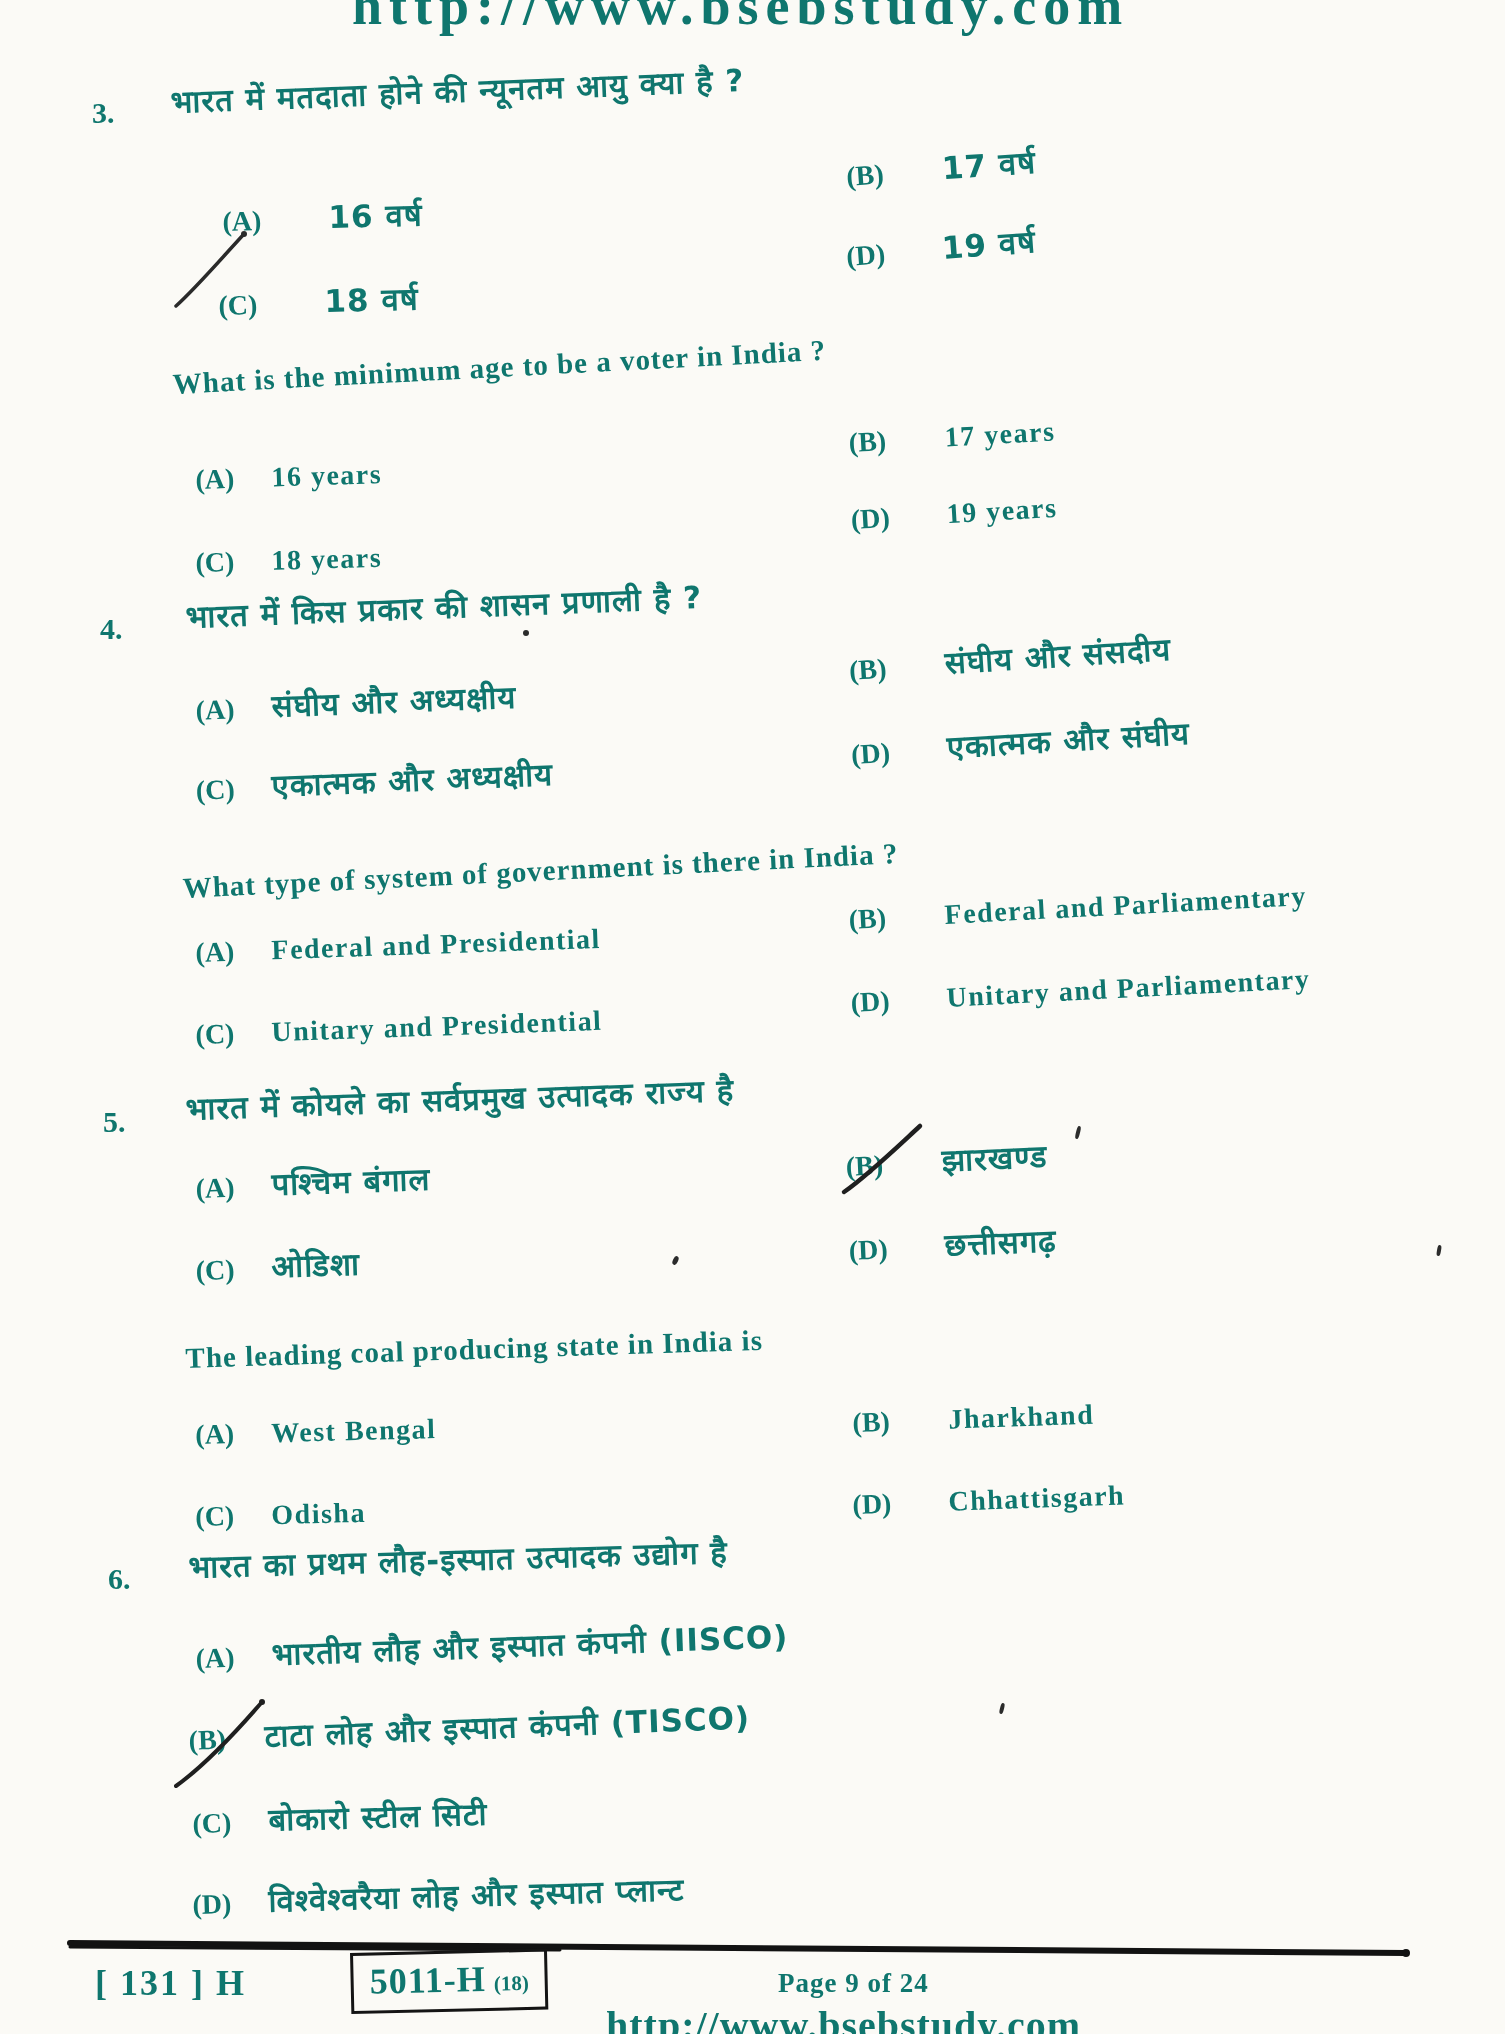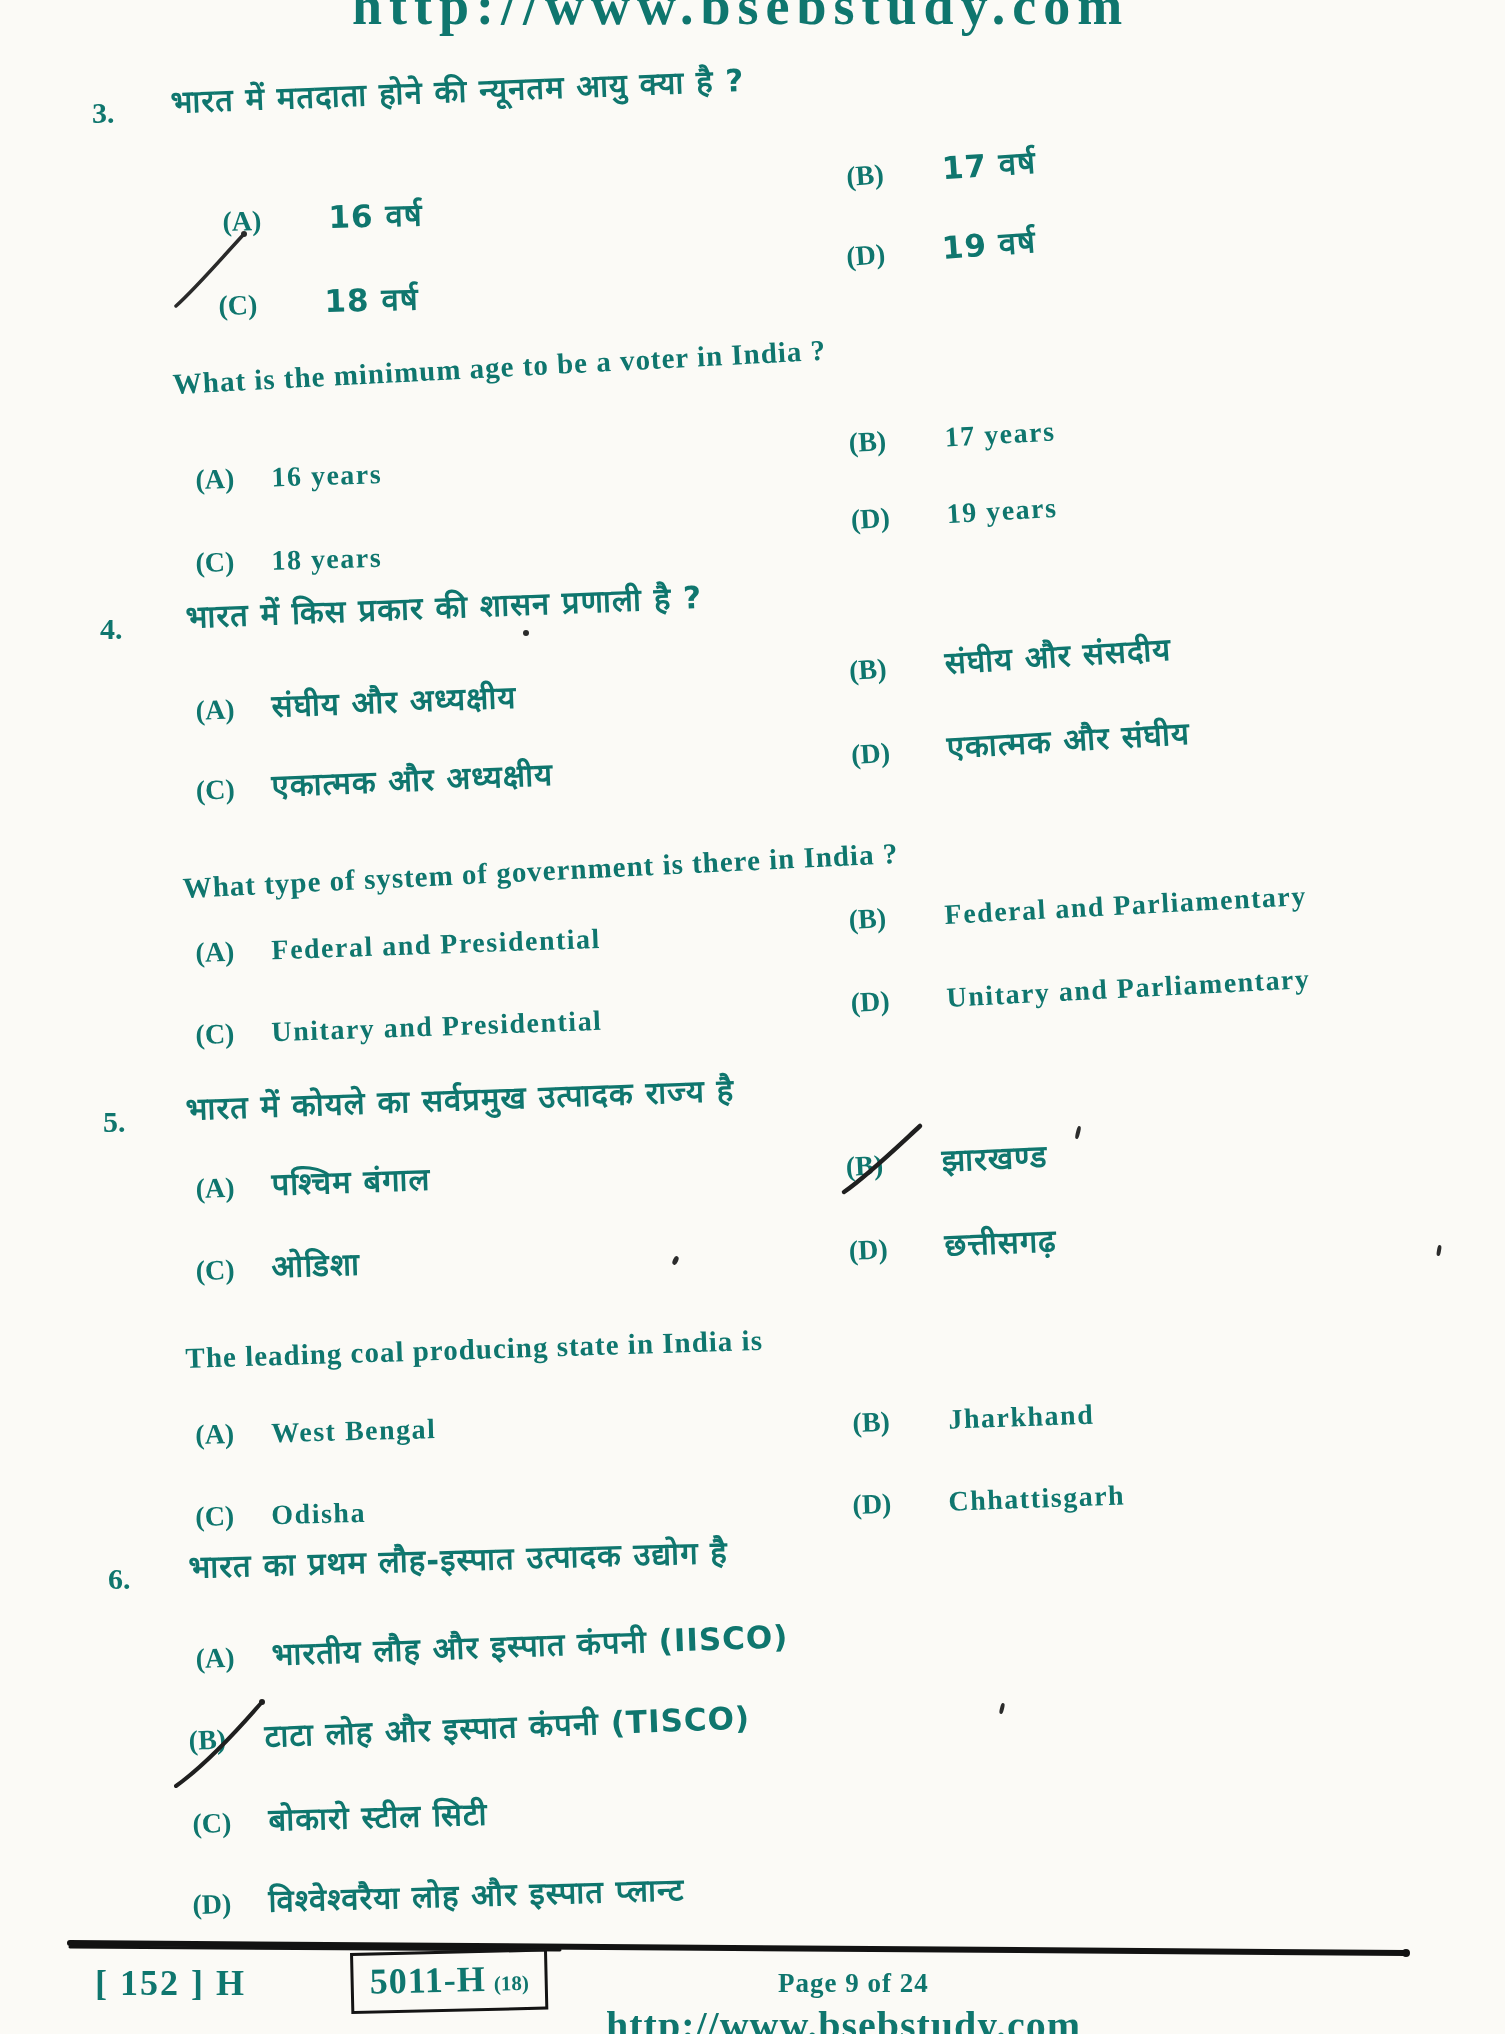--- a/index.html
+++ b/index.html
@@ -210,21 +210,21 @@
   <div class="speck" style="left:1076px; top:1126px; width:4px; height:13px; border-radius:40%; transform:rotate(14deg);"></div>
   <div class="speck" style="left:1000px; top:1703px; width:4px; height:11px; border-radius:40%; transform:rotate(14deg);"></div>
   <div class="speck" style="left:1437px; top:1245px; width:4px; height:11px; border-radius:40%; transform:rotate(10deg);"></div>
 
   <svg class="abs" style="left:0; top:1930px;" width="1505" height="34" viewBox="0 0 1505 34">
     <path d="M70 13 L1406 23" fill="none" stroke="#121212" stroke-width="6" stroke-linecap="round"></path>
     <path d="M70 17 L560 20" fill="none" stroke="#121212" stroke-width="3" stroke-linecap="round"></path>
     <circle cx="1406" cy="23" r="4" fill="#121212"></circle>
   </svg>
 
-  <div class="footer-code en">[ 152 ] H</div>
+  <div class="footer-code en">[ 131 ] H</div>
   <div class="footer-box">
     <span class="code en">5011-H</span>
     <span class="sub en">(18)</span>
   </div>
   <div class="footer-page en">Page 9 of 24</div>
 
   <div class="url-bottom en">http://www.bsebstudy.com</div>
 
 </div>
 

